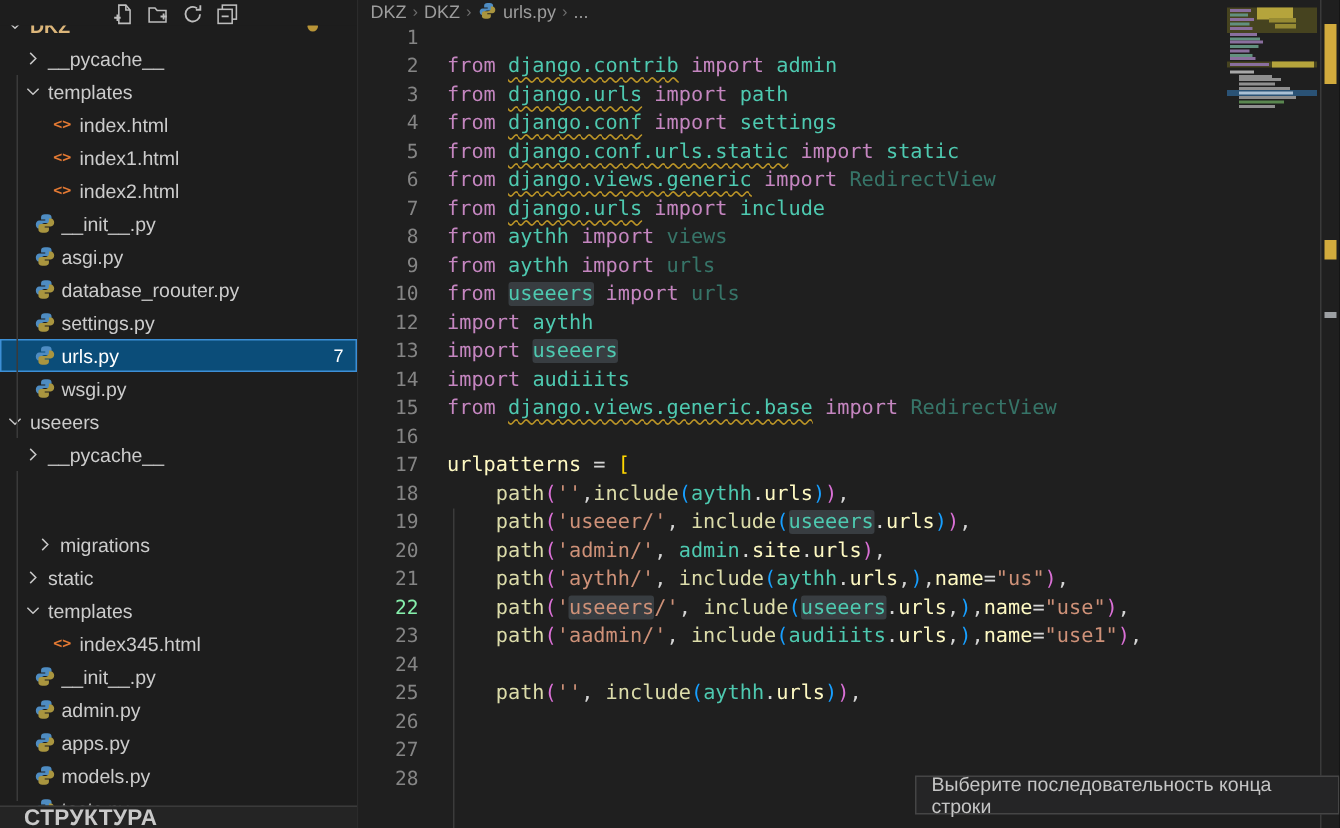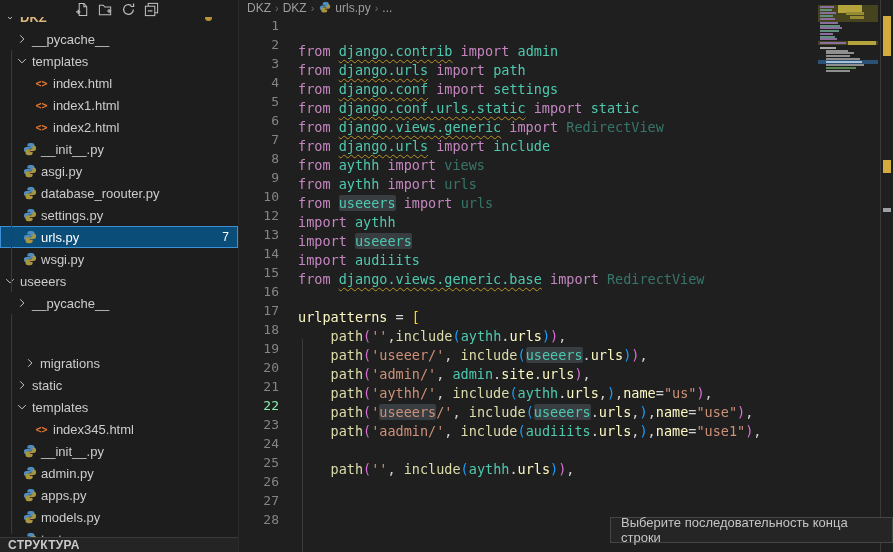--- a/index.html
+++ b/index.html
@@ -24,34 +24,34 @@
   .trow.sel .lbl{color:#ffffff;}
   .lbl.gold{color:#dcb67a;font-weight:bold;}
   .chev{width:12px;display:inline-flex;justify-content:center;color:#c5c5c5;font-size:12px;}
   .ficon{width:15px;height:15px;display:inline-flex;align-items:center;justify-content:center;}
   .htmlglyph{color:#e37933;font-family:"DejaVu Sans Mono",monospace;font-size:10px;font-weight:bold;}
   .badge{margin-left:auto;margin-right:9px;color:#ffffff;font-size:12px;}
   .mdot{margin-left:auto;margin-right:26px;width:7px;height:7px;border-radius:50%;background:#b89437;}
   .tguide{position:absolute;width:1px;background:#3a3a3a;}
   .sb-bottom{position:absolute;left:0;right:0;bottom:0;height:14px;background:#242424;
              border-top:1px solid #3a3a3a;display:flex;align-items:center;z-index:7;}
-  .sb-bottom span{font-weight:bold;font-size:12px;color:#c9c9c9;padding-left:8px;letter-spacing:.3px;text-align:right;}
+  .sb-bottom span{font-weight:bold;font-size:15px;color:#c9c9c9;padding-left:16px;letter-spacing:.3px;text-align:right;}
 
   
   .editor{position:absolute;left:239px;top:0;right:0;bottom:0;background:#1f1f1f;}
   .breadcrumb{height:16px;display:flex;align-items:center;padding-left:8px;font-size:12px;
               color:#9d9d9d;gap:3px;}
   .breadcrumb .bsep{color:#6e6e6e;font-size:11px;padding:0 1px;}
   .breadcrumb .bitem{display:flex;align-items:center;gap:3px;cursor:pointer;}
   .code{position:absolute;left:0;top:16px;right:75px;bottom:0;
         font-family:"DejaVu Sans Mono",monospace;font-size:13.5px;line-height:19px;}
   .cline{display:flex;height:19px;white-space:pre;}
   .ln{width:40px;flex:none;text-align:right;color:#858585;font-size:13px;user-select:none;}
   .ln.cur{color:#86efac;}
-  .lc{padding-left:19px;margin-top:7px;}
+  .lc{padding-left:19px;}
   .indent-guide{position:absolute;left:63px;top:339px;bottom:0;width:1px;background:#3b3b3b;}
 
   .tok-kw{color:#c586c0;} .tok-mod{color:#4ec9b0;} .tok-fn{color:#dcdcaa;}
   .tok-var{color:#fef9c3;} .tok-str{color:#ce9178;} .tok-cm{color:#6a9955;}
   .tok-pl{color:#d4d4d4;} .tok-b1{color:#ffd700;} .tok-b2{color:#da70d6;} .tok-b3{color:#179fff;}
   .f-dim{opacity:.5;}
   .f-hl{background:#383d41;border-radius:2px;}
   .f-sq{text-decoration-line:underline;text-decoration-style:wavy;
         text-decoration-color:#bb9426;text-decoration-thickness:1px;text-underline-offset:3px;}
 

